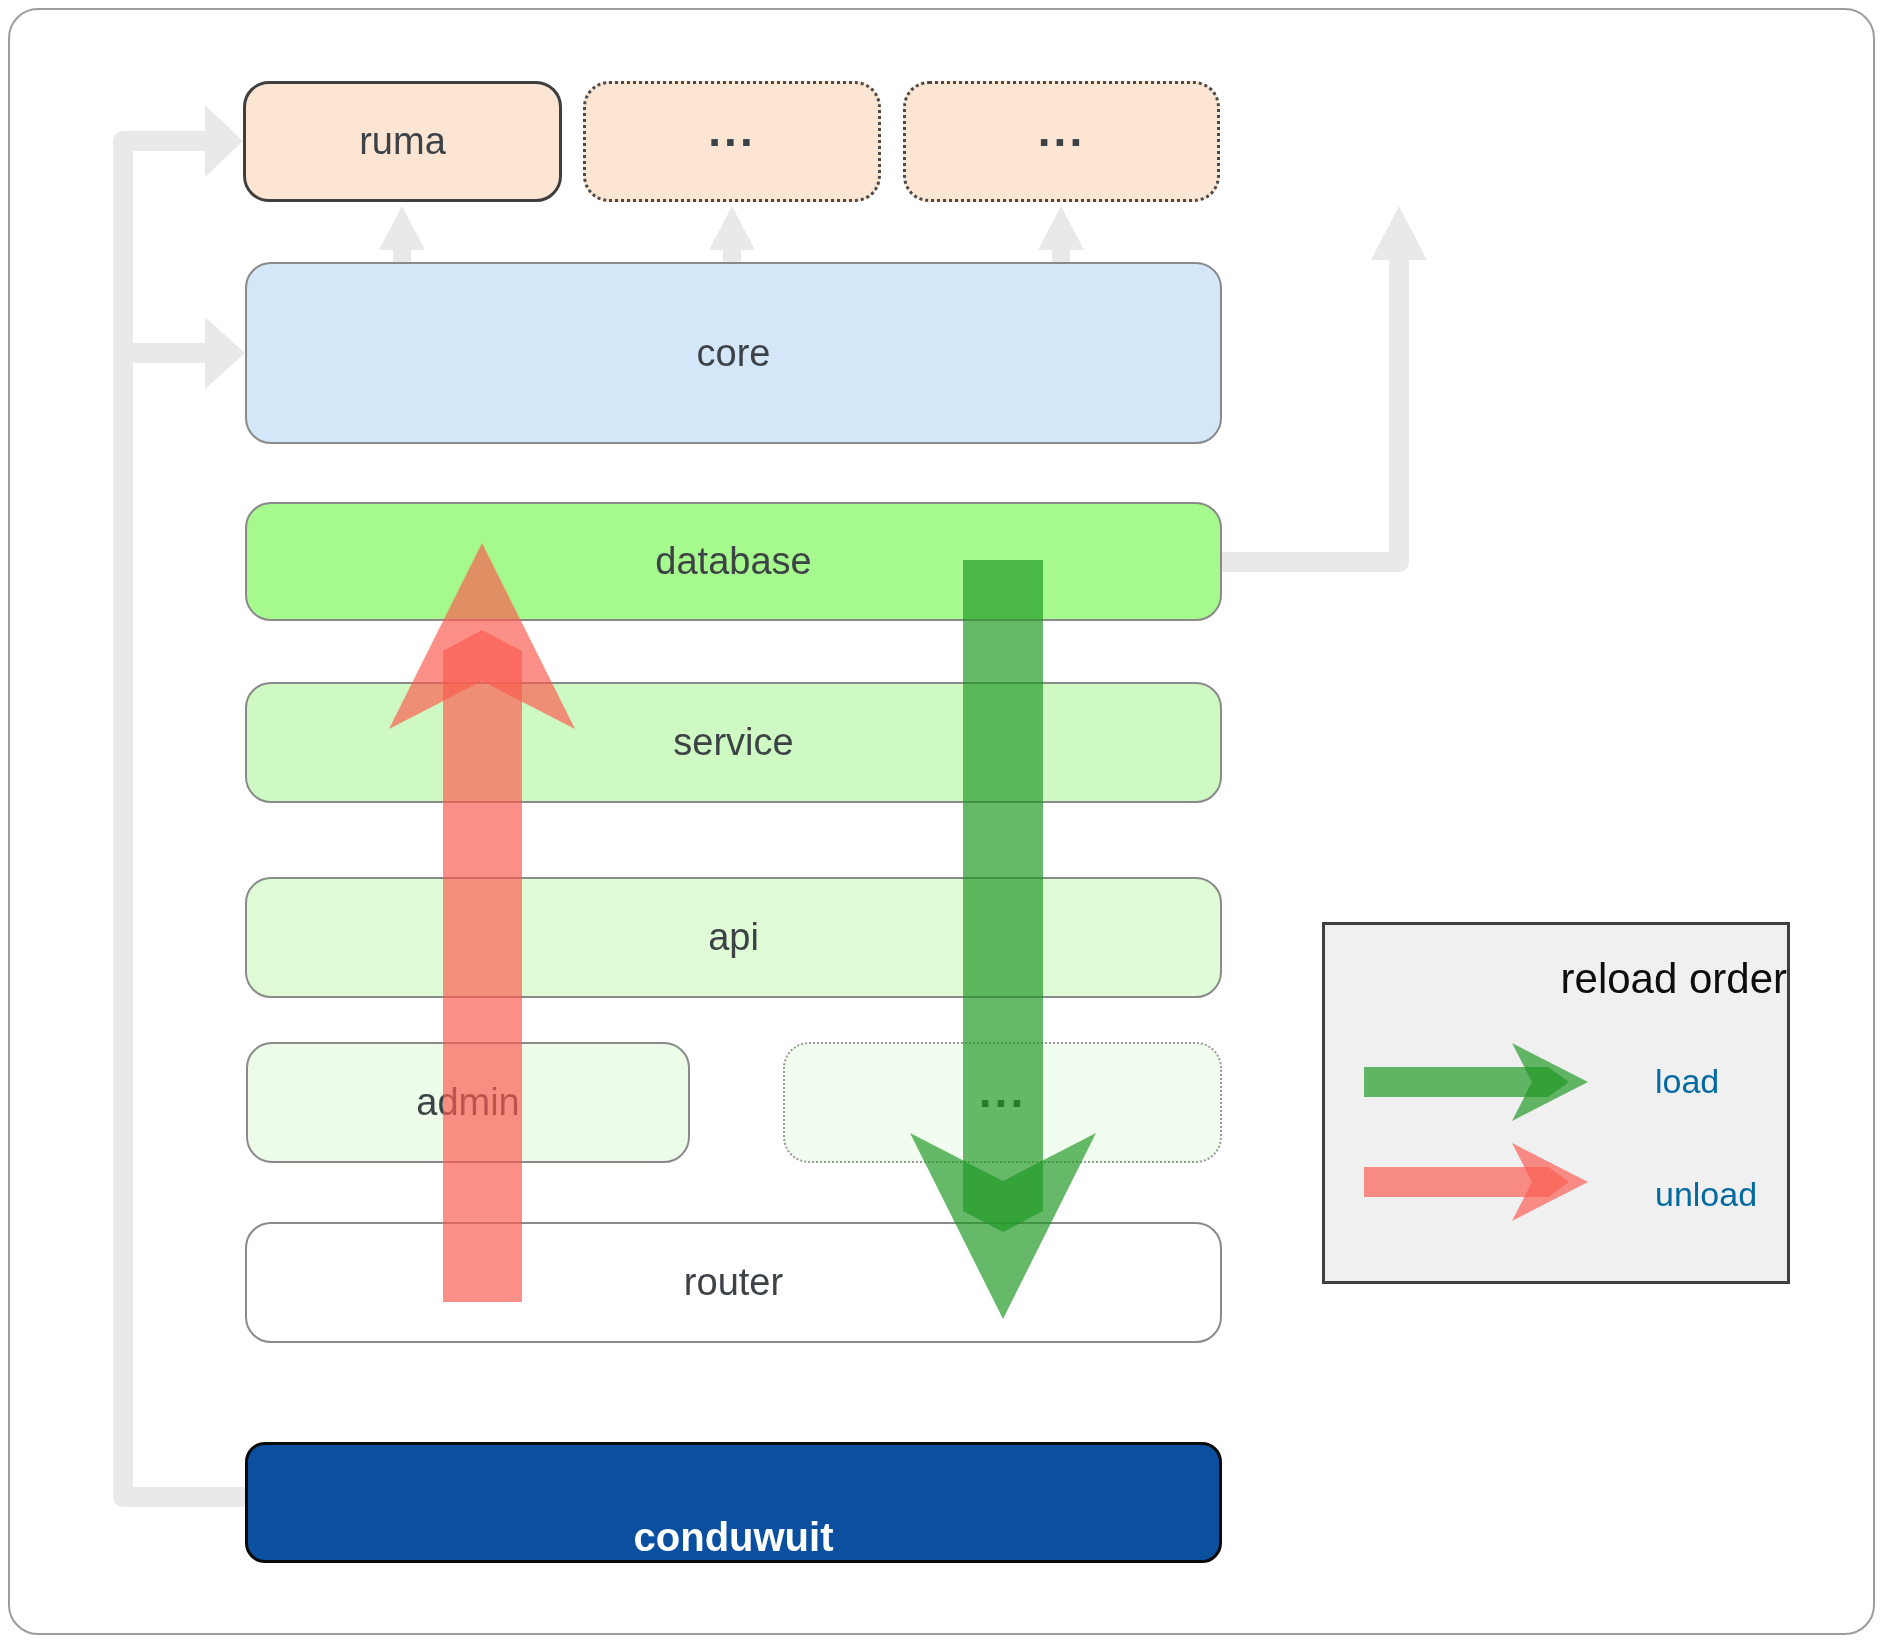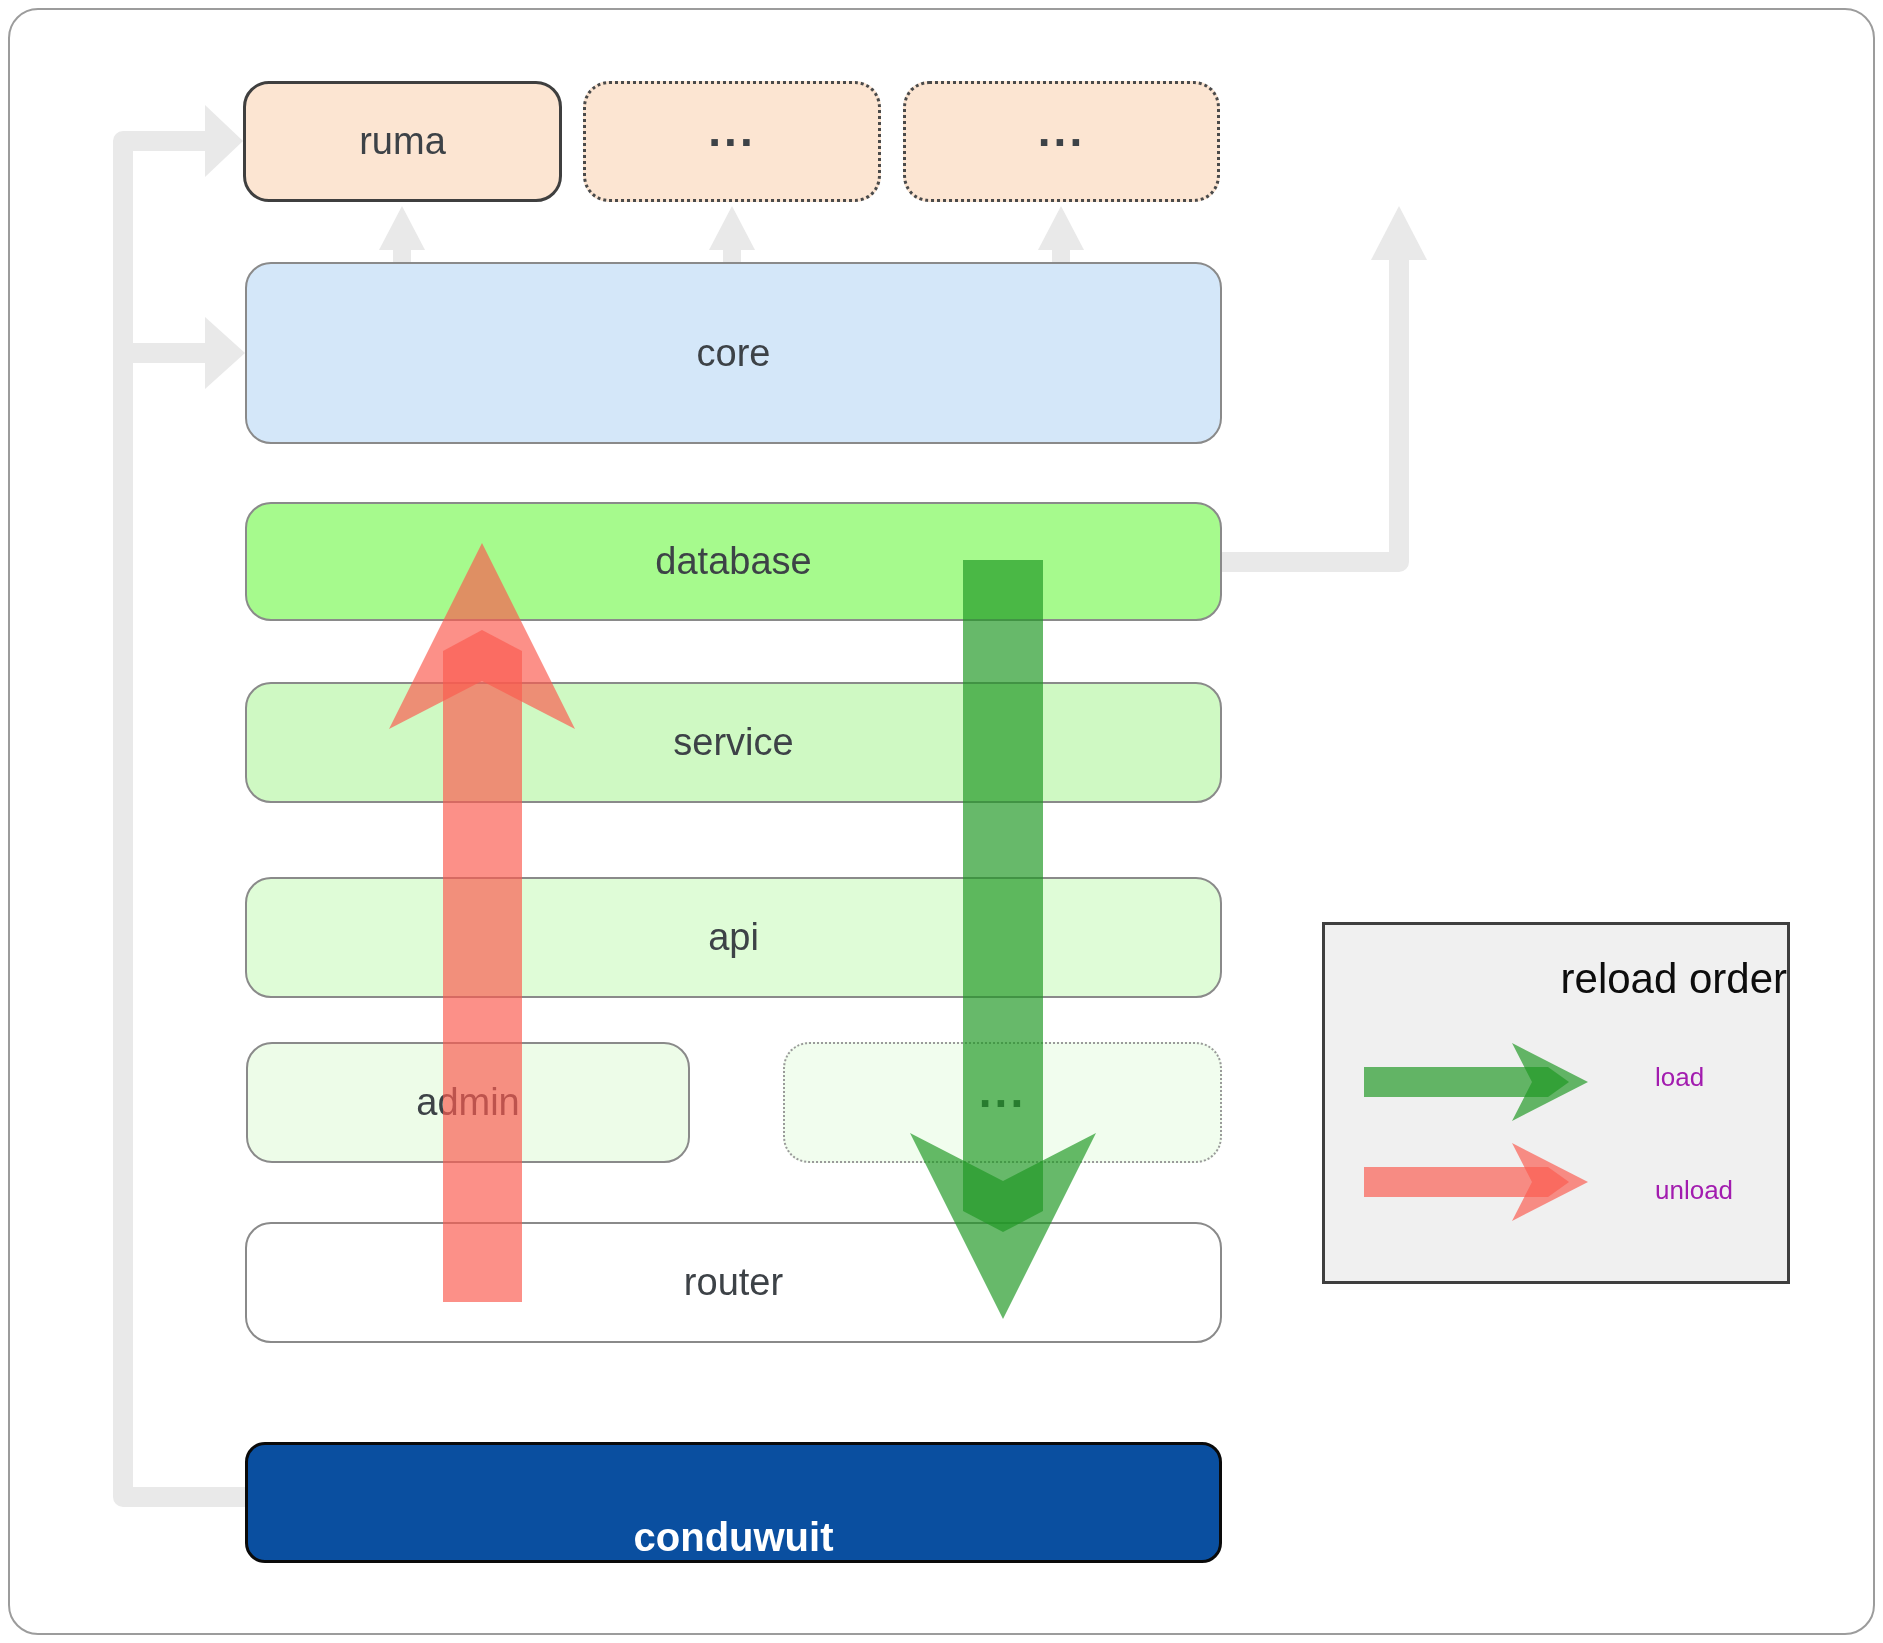--- a/index.html
+++ b/index.html
@@ -36,21 +36,21 @@
   
   .legend{
     position:absolute;left:1322px;top:922px;width:468px;height:362px;
     background:#f0f0f0;border:3px solid #3f3f3f;box-sizing:border-box;
   }
   .legend-title{
     position:absolute;left:0;top:30px;width:100%;text-align:right;
     font-size:42px;color:#0d0d0d;
   }
   .legend-label{
-    position:absolute;font-size:26px;color:#a21caf;
+    position:absolute;font-size:34px;color:#0369a1;
   }
   .legend-label.load{left:330px;top:137px;}
   .legend-label.unload{left:330px;top:238px;margin-top:12px;}
 </style>
 </head>
 <body>
 
 <div id="canvas">
 
   <svg class="layer" viewBox="0 0 1883 1643">

